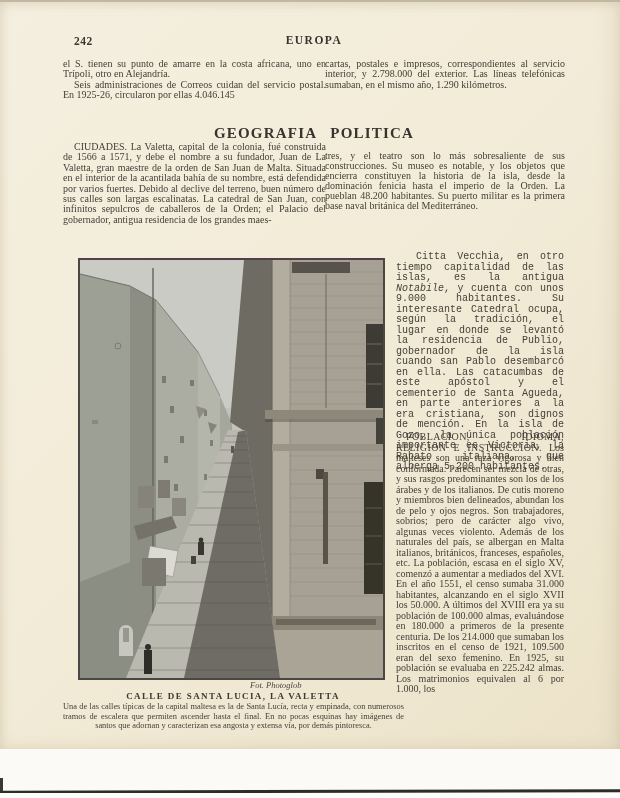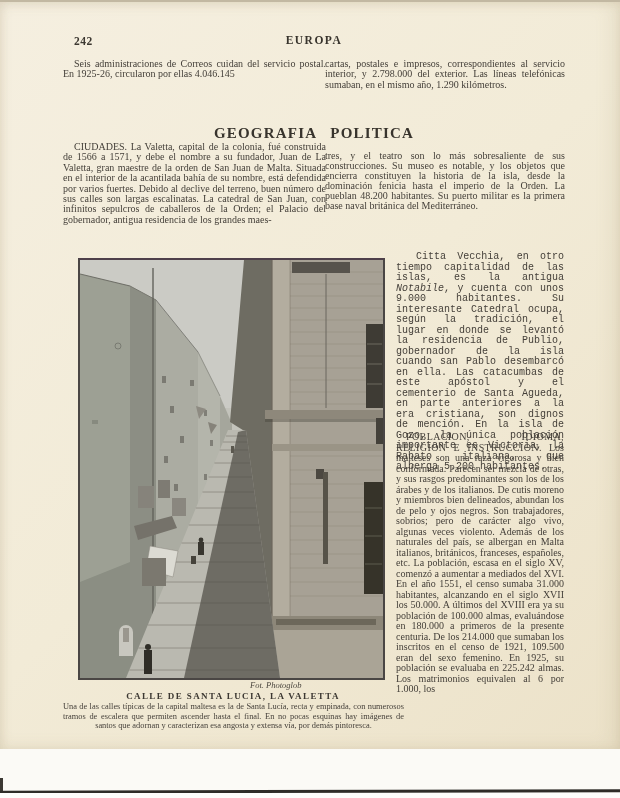--- a/index.html
+++ b/index.html
@@ -77,20 +77,21 @@
 </head>
 <body>
 
 <div class="paper">
   <div class="topedge"></div>
 
   <div class="pagenum">242</div>
   <div class="hdr">EUROPA</div>
 
   <div class="col intro-l">
+    <p>el S. tienen su punto de amarre en la costa africana, uno en Trípoli, otro en Alejandría.</p>
     <p class="ind">Seis administraciones de Correos cuidan del servicio postal. En 1925-26, circularon por ellas 4.046.145</p>
   </div>
   <div class="col intro-r">
     <p>cartas, postales e impresos, correspondientes al servicio interior, y 2.798.000 del exterior. Las líneas telefónicas sumaban, en el mismo año, 1.290 kilómetros.</p>
   </div>
 
   <div class="sectitle">GEOGRAFIA POLITICA</div>
 
   <div class="col cities-l">
     <p class="ind">CIUDADES. La Valetta, capital de la colonia, fué construida de 1566 a 1571, y debe el nombre a su fundador, Juan de La Valetta, gran maestre de la orden de San Juan de Malta. Situada en el interior de la acantilada bahía de su nombre, está defendida por varios fuertes. Debido al declive del terreno, buen número de sus calles son largas escalinatas. La catedral de San Juan, con infinitos sepulcros de caballeros de la Orden; el Palacio del gobernador, antigua residencia de los grandes maes-</p>

